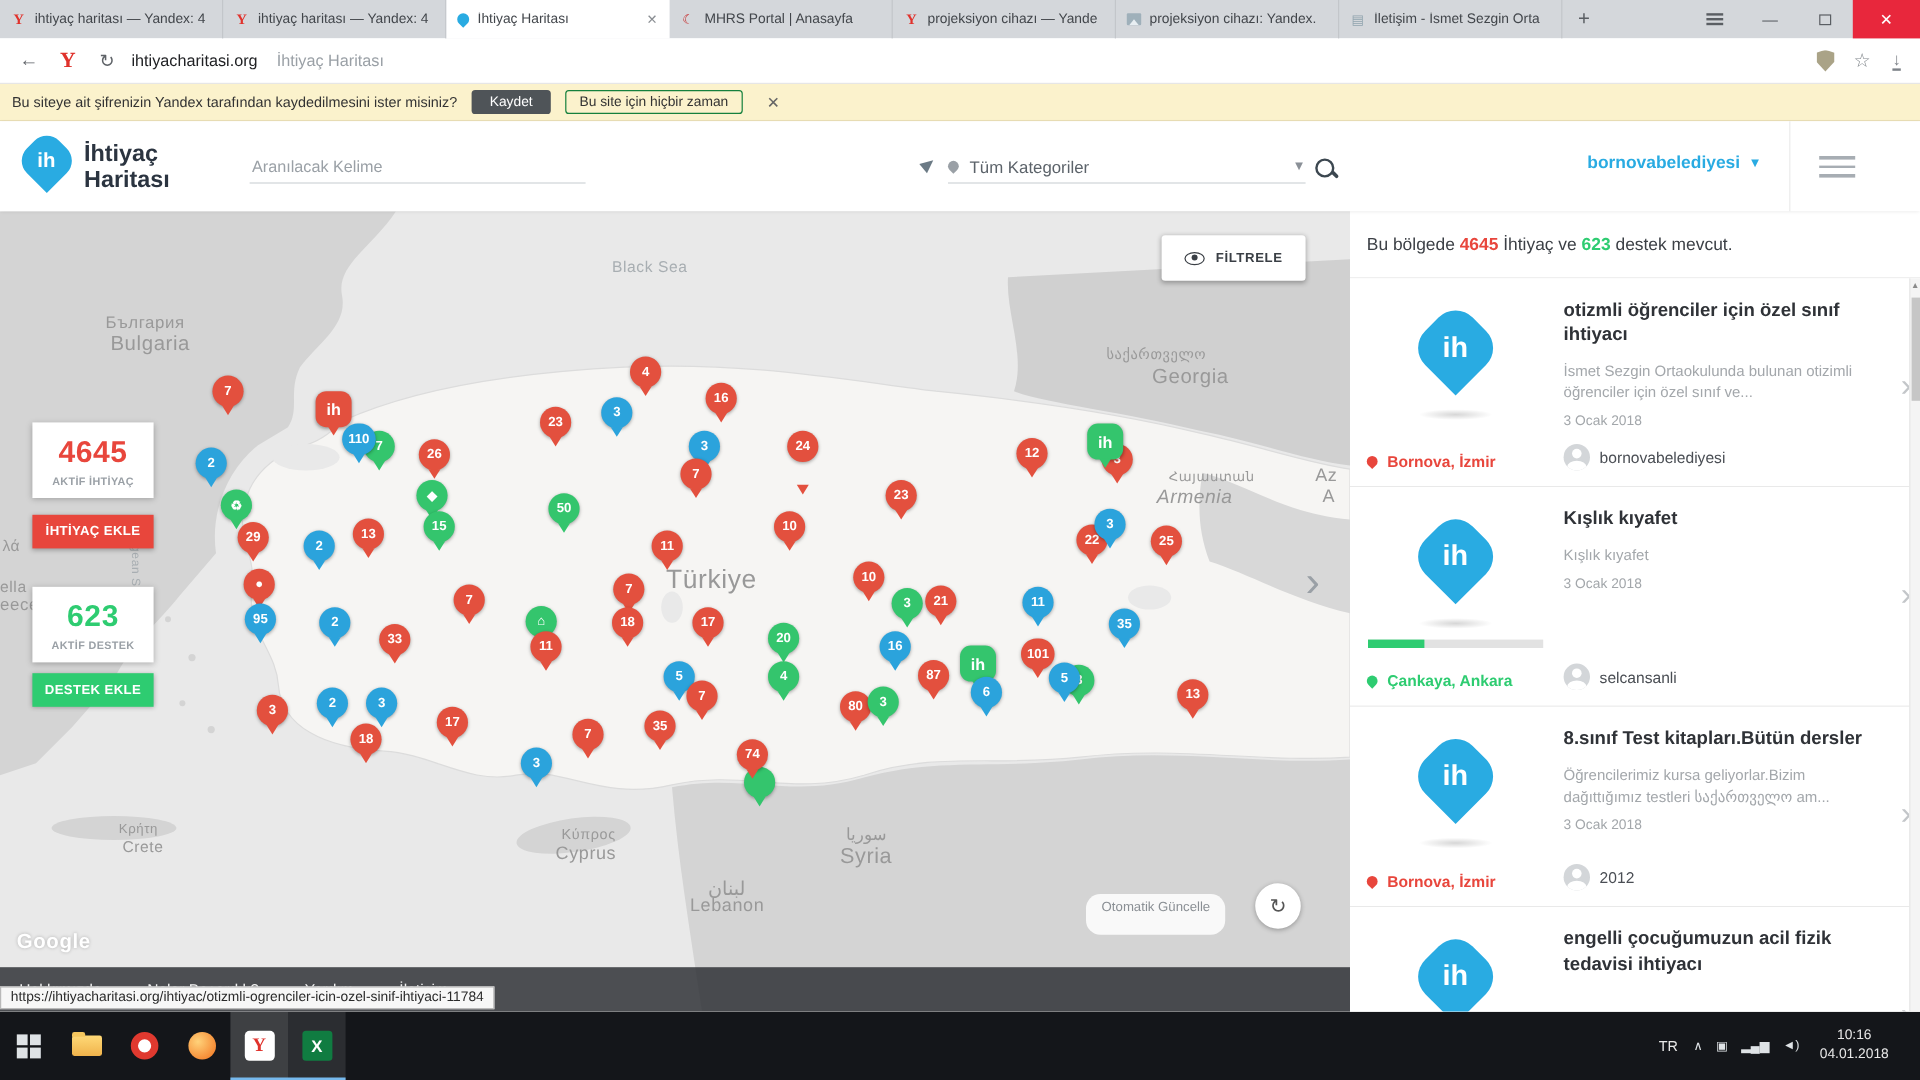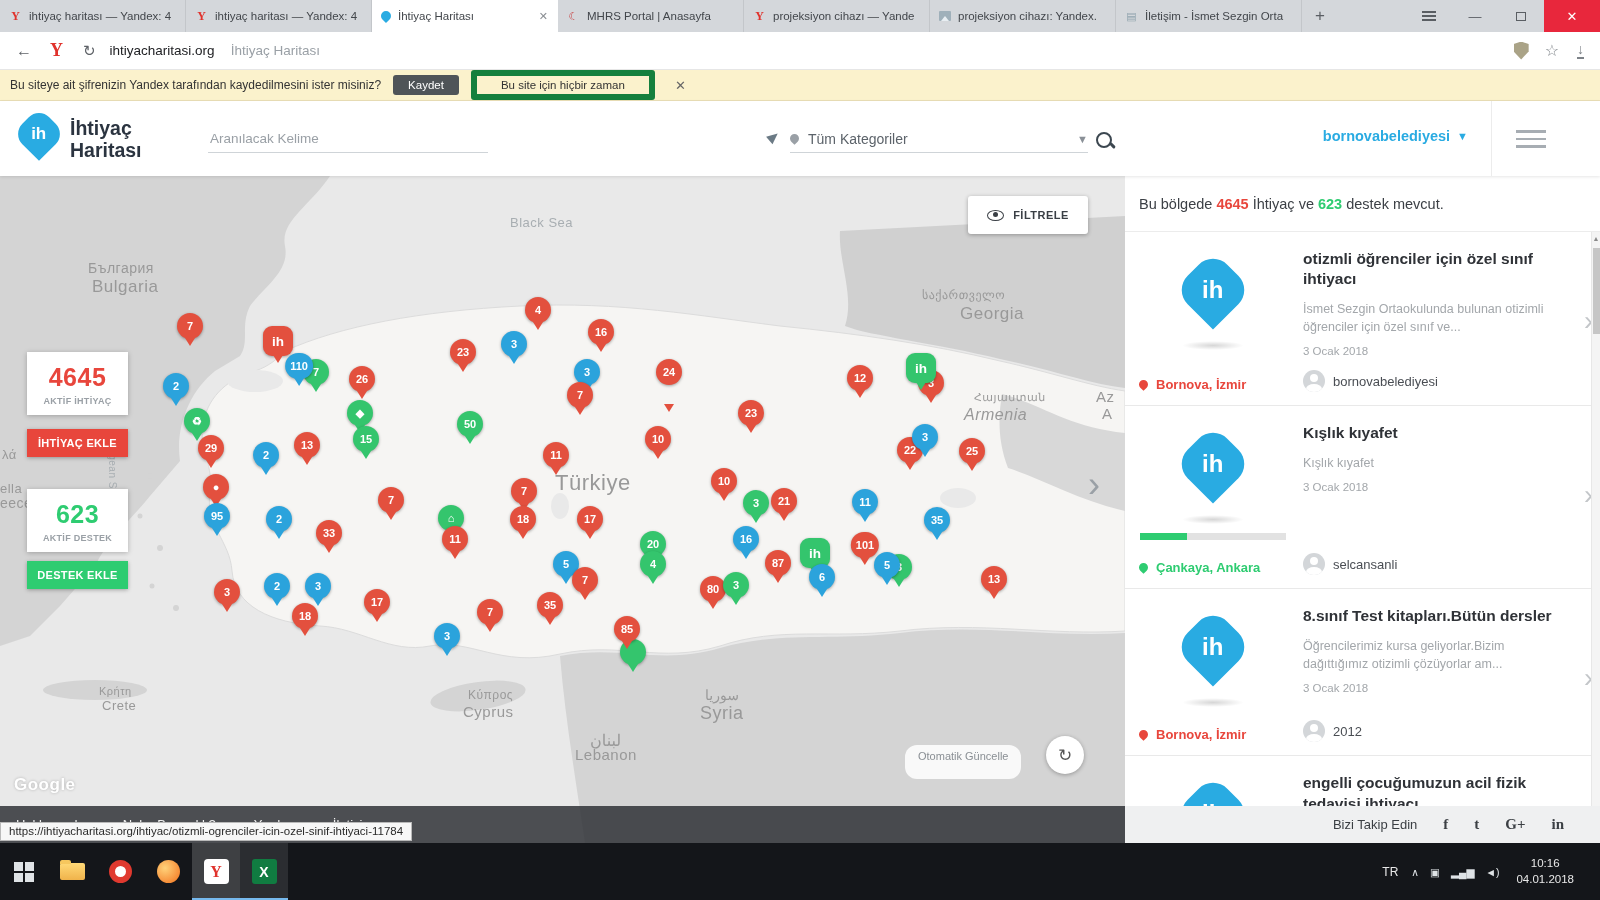--- a/index.html
+++ b/index.html
@@ -34,21 +34,21 @@
   .refresh { font-size:15px; color:#5f6368; margin-right:14px; }
   .addr-domain { font-size:13.5px; color:#202124; }
   .addr-title { font-size:13.5px; color:#9aa0a6; margin-left:16px; flex:1; }
   .shield { width:15px; height:18px; background:#aaa387; clip-path:polygon(50% 0,100% 14%,100% 55%,50% 100%,0 55%,0 14%); margin-right:16px; }
   .star { font-size:16px; color:#80868b; margin-right:18px; }
   .dl { font-size:14px; color:#7d8288; border-bottom:2px solid #7d8288; line-height:1; padding-bottom:1px; }
 
   
   .notify { height:31px; background:#fbf2cc; border-bottom:1px solid #eadfb6; display:flex; align-items:center; gap:12px; padding:0 10px; font-size:12px; color:#333; }
   .btn-save { background:#4f5458; color:#fff; border:none; border-radius:3px; padding:4px 15px; font-size:11.5px; }
-  .btn-never { background:transparent; color:#333; border:6px solid #15803d; border-radius:3px; padding:3px 24px; font-size:11.5px;text-align:right; }
+  .btn-never { background:transparent; color:#333; border:1px solid #15803d; border-radius:3px; padding:3px 11px; font-size:11.5px;text-align:right; }
   .notify-close { color:#666; font-size:13px; margin-left:8px; }
 
   
   .site-header { position:relative; height:75px; background:#fff; box-shadow:0 1px 3px rgba(0,0,0,.10); z-index:50; }
   .logo-pin { position:absolute; left:20px; top:14px; width:38px; height:38px; background:#29abe2;
       border-radius:38% 38% 38% 0; transform:rotate(-45deg); display:flex; align-items:center; justify-content:center; }
   .logo-pin span { transform:rotate(45deg); color:#fff; font-weight:bold; font-size:17px; }
   .brand { position:absolute; left:70px; top:16px; font-size:19.5px; font-weight:bold; color:#2b3440; line-height:1.13; }
   .u-input { position:absolute; top:24px; height:28px; border:none; border-bottom:1px solid #cfd4d8; background:transparent;
       font-size:13.5px; color:#555; padding:0 2px; outline:none; }
@@ -460,21 +460,21 @@
           <div class="pin-tail"></div>
         </div>
         <div class="pin red" style="left: 523px; top: 343px; z-index: 39;">
           <div class="pin-head">18</div>
           <div class="pin-tail"></div>
         </div>
         <div class="pin red" style="left: 590px; top: 343px; z-index: 40;">
           <div class="pin-head">17</div>
           <div class="pin-tail"></div>
         </div>
-        <div class="pin green" style="left: 653px; top: 368px; z-index: 41; text-align: right;">
+        <div class="pin green" style="left: 653px; top: 356px; z-index: 41; text-align: right;">
           <div class="pin-head">20</div>
           <div class="pin-tail"></div>
         </div>
         <div class="pin red" style="left: 724px; top: 305px; z-index: 42;">
           <div class="pin-head">10</div>
           <div class="pin-tail"></div>
         </div>
         <div class="pin green" style="left: 756px; top: 327px; z-index: 43;">
           <div class="pin-head">3</div>
           <div class="pin-tail"></div>
@@ -585,21 +585,21 @@
         </div>
         <div class="pin red" style="left: 550px; top: 429px; z-index: 70;">
           <div class="pin-head">35</div>
           <div class="pin-tail"></div>
         </div>
         <div class="pin green" style="left: 633px; top: 476px; z-index: 71;">
           <div class="pin-head"></div>
           <div class="pin-tail"></div>
         </div>
         <div class="pin red" style="left: 627px; top: 453px; z-index: 72;">
-          <div class="pin-head">85</div>
+          <div class="pin-head">74</div>
           <div class="pin-tail"></div>
         </div>
       </div>
 
     <div class="stat-box" style="top:176px">
       <div class="stat-num red">4645</div>
       <div class="stat-label">AKTİF İHTİYAÇ</div>
     </div>
     <button class="stat-btn redbg" style="top:253px">İHTİYAÇ EKLE</button>
     <div class="stat-box" style="top:313px">
@@ -689,21 +689,21 @@
       <div class="pinwrap">
                 <div class="card-pin">
                   <span>ih</span>
                 </div>
               </div>
       <div class="pin-shadow"></div>
 
     </div>
     <div class="card-body">
       <div class="card-title">8.sınıf Test kitapları.Bütün dersler</div>
-      <div class="card-desc">Öğrencilerimiz kursa geliyorlar.Bizim dağıttığımız otizimli çözüyorlar am...</div>
+      <div class="card-desc">Öğrencilerimiz kursa geliyorlar.Bizim dağıttığımız testleri საქართველო am...</div>
       <div class="card-date">3 Ocak 2018</div>
     </div>
    </div>
    <div class="card-foot">
     <div class="card-loc" style="color:#e8463c">
       <span class="loc-pin" style="background:#e8463c"></span>
       <span>Bornova, İzmir</span>
     </div>
     <div class="card-user">
       <span class="avatar"></span>
@@ -738,29 +738,20 @@
     </div>
   </div>
 
   <div class="footer">
     <div class="footer-left" id="footer-links">
         <span class="flink">Hakkımızda</span>
         <span class="flink">Neler Başardık?</span>
         <span class="flink">Yardım</span>
         <span class="flink">İletişim</span>
       </div>
-    <div class="footer-right">
-      <span class="follow-label">Bizi Takip Edin</span>
-      <span id="social-icons" style="display:flex;gap:26px">
-          <span class="soc">f</span>
-          <span class="soc">t</span>
-          <span class="soc">G+</span>
-          <span class="soc">in</span>
-        </span>
-    </div>
   </div>
   <div class="status-tip">https://ihtiyacharitasi.org/ihtiyac/otizmli-ogrenciler-icin-ozel-sinif-ihtiyaci-11784</div>
 </div>
 
 <div class="taskbar">
   <div class="tb-app">
       <span class="win-logo">
         <i></i>
         <i></i>
         <i></i>

